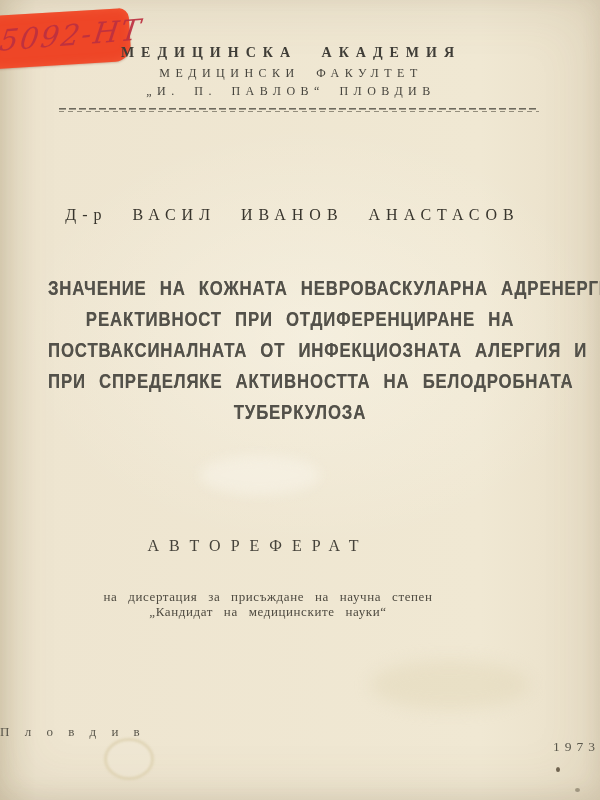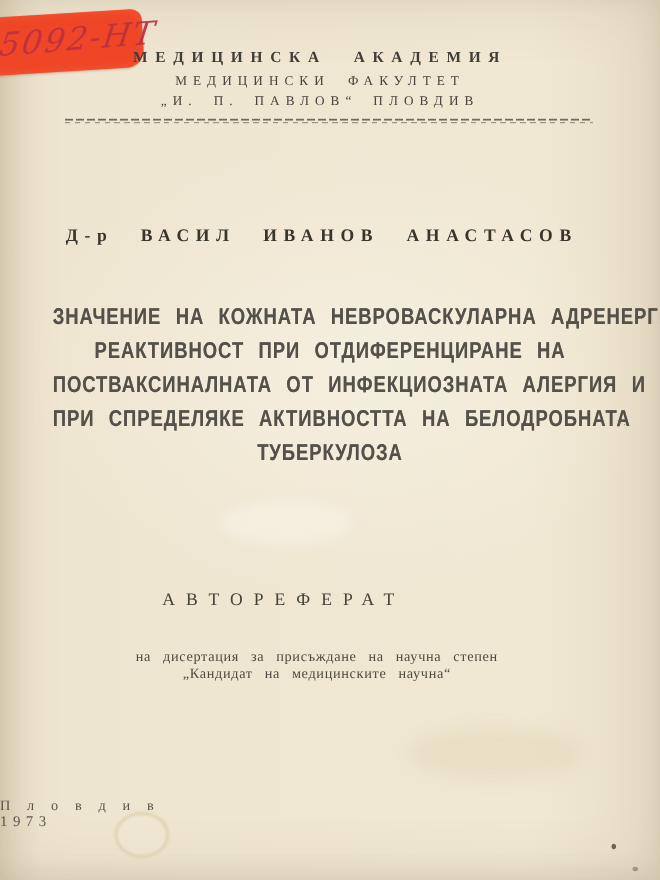--- a/index.html
+++ b/index.html
@@ -42,51 +42,51 @@
   .h3{position:absolute;left:0;width:100%;top:84px;font-size:12px;font-weight:400;letter-spacing:5.5px;word-spacing:6px;color:#46443d;}
   .rule{
     position:absolute;left:68px;top:108px;width:480px;height:5px;
     background:
       repeating-linear-gradient(90deg,#6e6a5e 0 7px, rgba(0,0,0,0) 7px 10px) left top/100% 1.6px no-repeat,
       repeating-linear-gradient(90deg,#938d7c 0 5px, rgba(0,0,0,0) 5px 9px) left 3px/100% 1px no-repeat;
   }
   
   .author{
     position:absolute;left:0;top:206px;width:585px;text-align:center;
-    font-size:16px;font-weight:700;letter-spacing:6px;word-spacing:15px;
+    font-size:16px;font-weight:400;letter-spacing:6px;word-spacing:15px;
     color:#38352d;white-space:nowrap;
   }
   
   .title{position:absolute;left:0;top:273px;width:600px;text-align:center;}
   .title .tline{
     font-family:"Liberation Sans", sans-serif;
     font-weight:700;font-size:20px;line-height:31px;
     color:#53514a;
     letter-spacing:1px;word-spacing:9px;
     transform:scaleX(0.84) scaleY(1.04);
     transform-origin:50% 50%;
     white-space:nowrap;
     text-shadow:0 0 0.6px rgba(70,68,58,0.6);
   }
   
   .subtitle{
     position:absolute;left:0;top:537px;width:516px;text-align:center;
     font-size:16px;font-weight:400;letter-spacing:10px;word-spacing:4px;
     color:#45423a;
   }
-  .degree{position:absolute;left:0;top:589px;width:536px;text-align:center;color:#4e4a40;padding-left:20px;}
+  .degree{position:absolute;left:0;top:589px;width:536px;text-align:center;color:#4e4a40;}
   .d1{font-size:13px;letter-spacing:0.6px;word-spacing:7px;line-height:15px;}
   .d2{font-size:13px;letter-spacing:0.6px;word-spacing:7px;line-height:15px;}
   
   .city{
     position:absolute;left:0;top:724px;width:600px;text-align:left;
     font-size:13px;letter-spacing:6px;color:#59564b;
   }
   .year{
-    position:absolute;left:0;top:739px;width:600px;text-align:left;
+    position:absolute;left:0;top:739px;width:600px;text-align:right;
     font-size:13.5px;letter-spacing:5px;color:#59564b;
   }
   
   .margin-note{
     position:absolute;left:561px;top:378px;font-size:9px;color:rgba(110,104,90,0.7);
     letter-spacing:2px;
   }
   .speck1{position:absolute;left:556px;top:767px;width:4px;height:5px;border-radius:50%;background:#6f6350;}
   .speck2{position:absolute;left:575px;top:788px;width:5px;height:4px;border-radius:50%;background:rgba(110,100,80,0.55);}
   .stain1{position:absolute;left:104px;top:738px;width:44px;height:36px;border-radius:50%;
@@ -119,21 +119,21 @@
     <div class="tline">РЕАКТИВНОСТ ПРИ ОТДИФЕРЕНЦИРАНЕ НА</div>
     <div class="tline">ПОСТВАКСИНАЛНАТА ОТ ИНФЕКЦИОЗНАТА АЛЕРГИЯ И</div>
     <div class="tline">ПРИ СПРЕДЕЛЯКЕ АКТИВНОСТТА НА БЕЛОДРОБНАТА</div>
     <div class="tline">ТУБЕРКУЛОЗА</div>
   </div>
 
   <div class="subtitle">АВТОРЕФЕРАТ</div>
 
   <div class="degree">
     <div class="d1">на дисертация за присъждане на научна степен</div>
-    <div class="d2">„Кандидат на медицинските научна“</div>
+    <div class="d2">„Кандидат на медицинските науки“</div>
   </div>
 
   <div class="city">П л о в д и в</div>
   <div class="year">1973</div>
 
   <div class="margin-note">у.</div>
   <div class="speck1"></div>
   <div class="speck2"></div>
   <div class="stain1"></div>
   <div class="stain2"></div>

